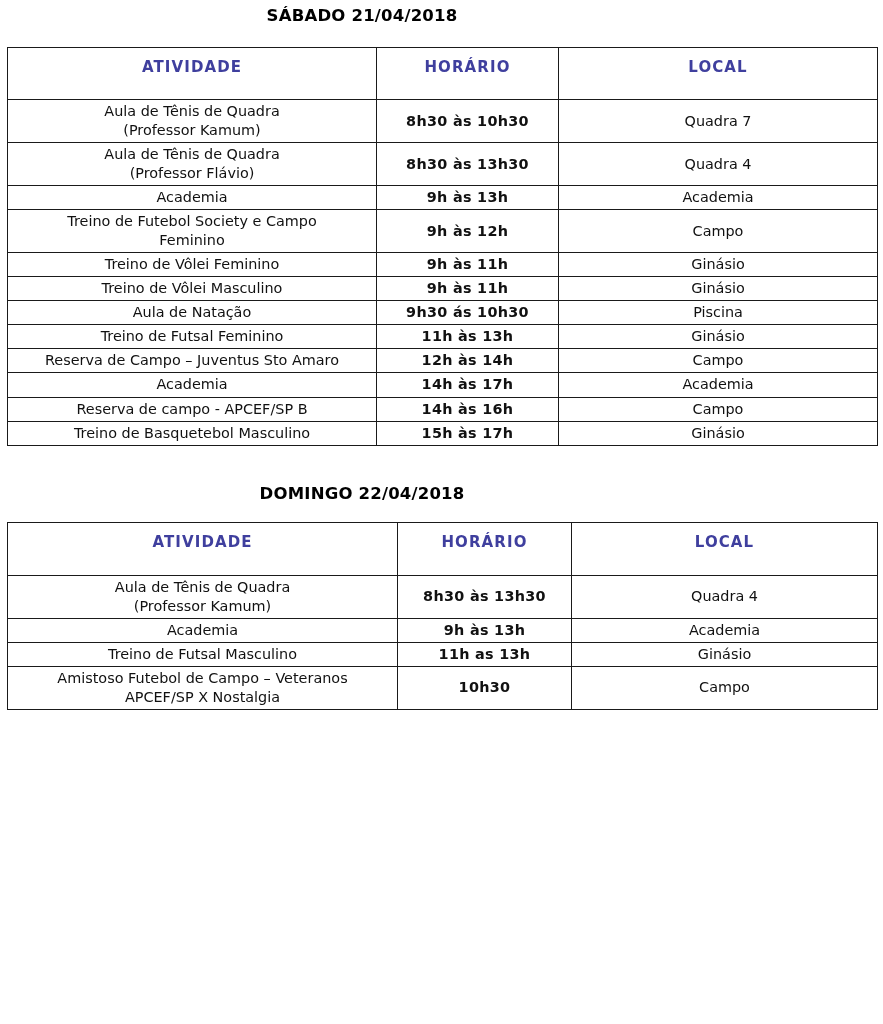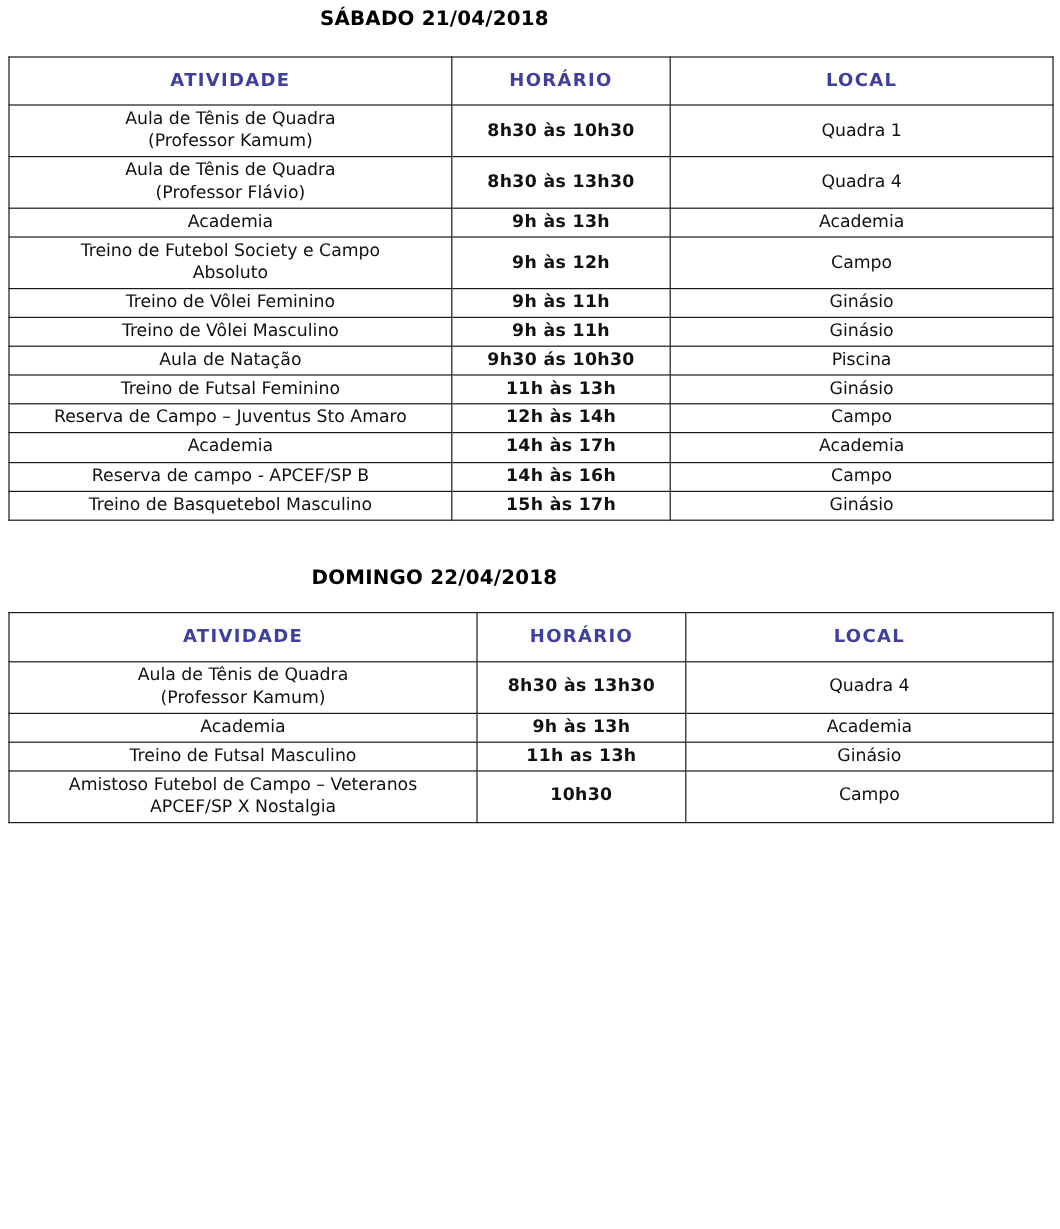--- a/index.html
+++ b/index.html
@@ -63,21 +63,21 @@
     color: #111111;
     background: #ffffff;
   }
 
   
   .sched-table th {
     font-weight: bold;
     font-size: 15px;
     letter-spacing: 1.1px;
     padding-top: 10px;
-    padding-bottom: 10px;
+    padding-bottom: 22px;
   }
   .th-atividade, .th-horario, .th-local { }
 
   
   #table-sabado col.c-act   { width: 369px; }
   #table-sabado col.c-time  { width: 182px; }
   #table-sabado col.c-place { width: 319px; }
 
   
   #table-domingo col.c-act   { width: 390px; }
@@ -116,41 +116,41 @@
         <th class="th-local" style="color: rgb(63, 63, 158);">LOCAL</th>
       </tr>
     </thead>
     <tbody id="body-sabado">
         <tr>
           <td class="cell-act">
             <span class="ln">Aula de Tênis de Quadra</span>
             <span class="ln">(Professor Kamum)</span>
           </td>
           <td class="cell-time">8h30 às 10h30</td>
-          <td class="cell-place">Quadra 1</td>
+          <td class="cell-place">Quadra 7</td>
         </tr>
         <tr>
           <td class="cell-act">
             <span class="ln">Aula de Tênis de Quadra</span>
             <span class="ln">(Professor Flávio)</span>
           </td>
           <td class="cell-time">8h30 às 13h30</td>
           <td class="cell-place">Quadra 4</td>
         </tr>
         <tr>
           <td class="cell-act">
             <span class="ln">Academia</span>
           </td>
           <td class="cell-time">9h às 13h</td>
           <td class="cell-place">Academia</td>
         </tr>
         <tr>
           <td class="cell-act">
             <span class="ln">Treino de Futebol Society e Campo</span>
-            <span class="ln">Absoluto</span>
+            <span class="ln">Feminino</span>
           </td>
           <td class="cell-time">9h às 12h</td>
           <td class="cell-place">Campo</td>
         </tr>
         <tr>
           <td class="cell-act">
             <span class="ln">Treino de Vôlei Feminino</span>
           </td>
           <td class="cell-time">9h às 11h</td>
           <td class="cell-place">Ginásio</td>

